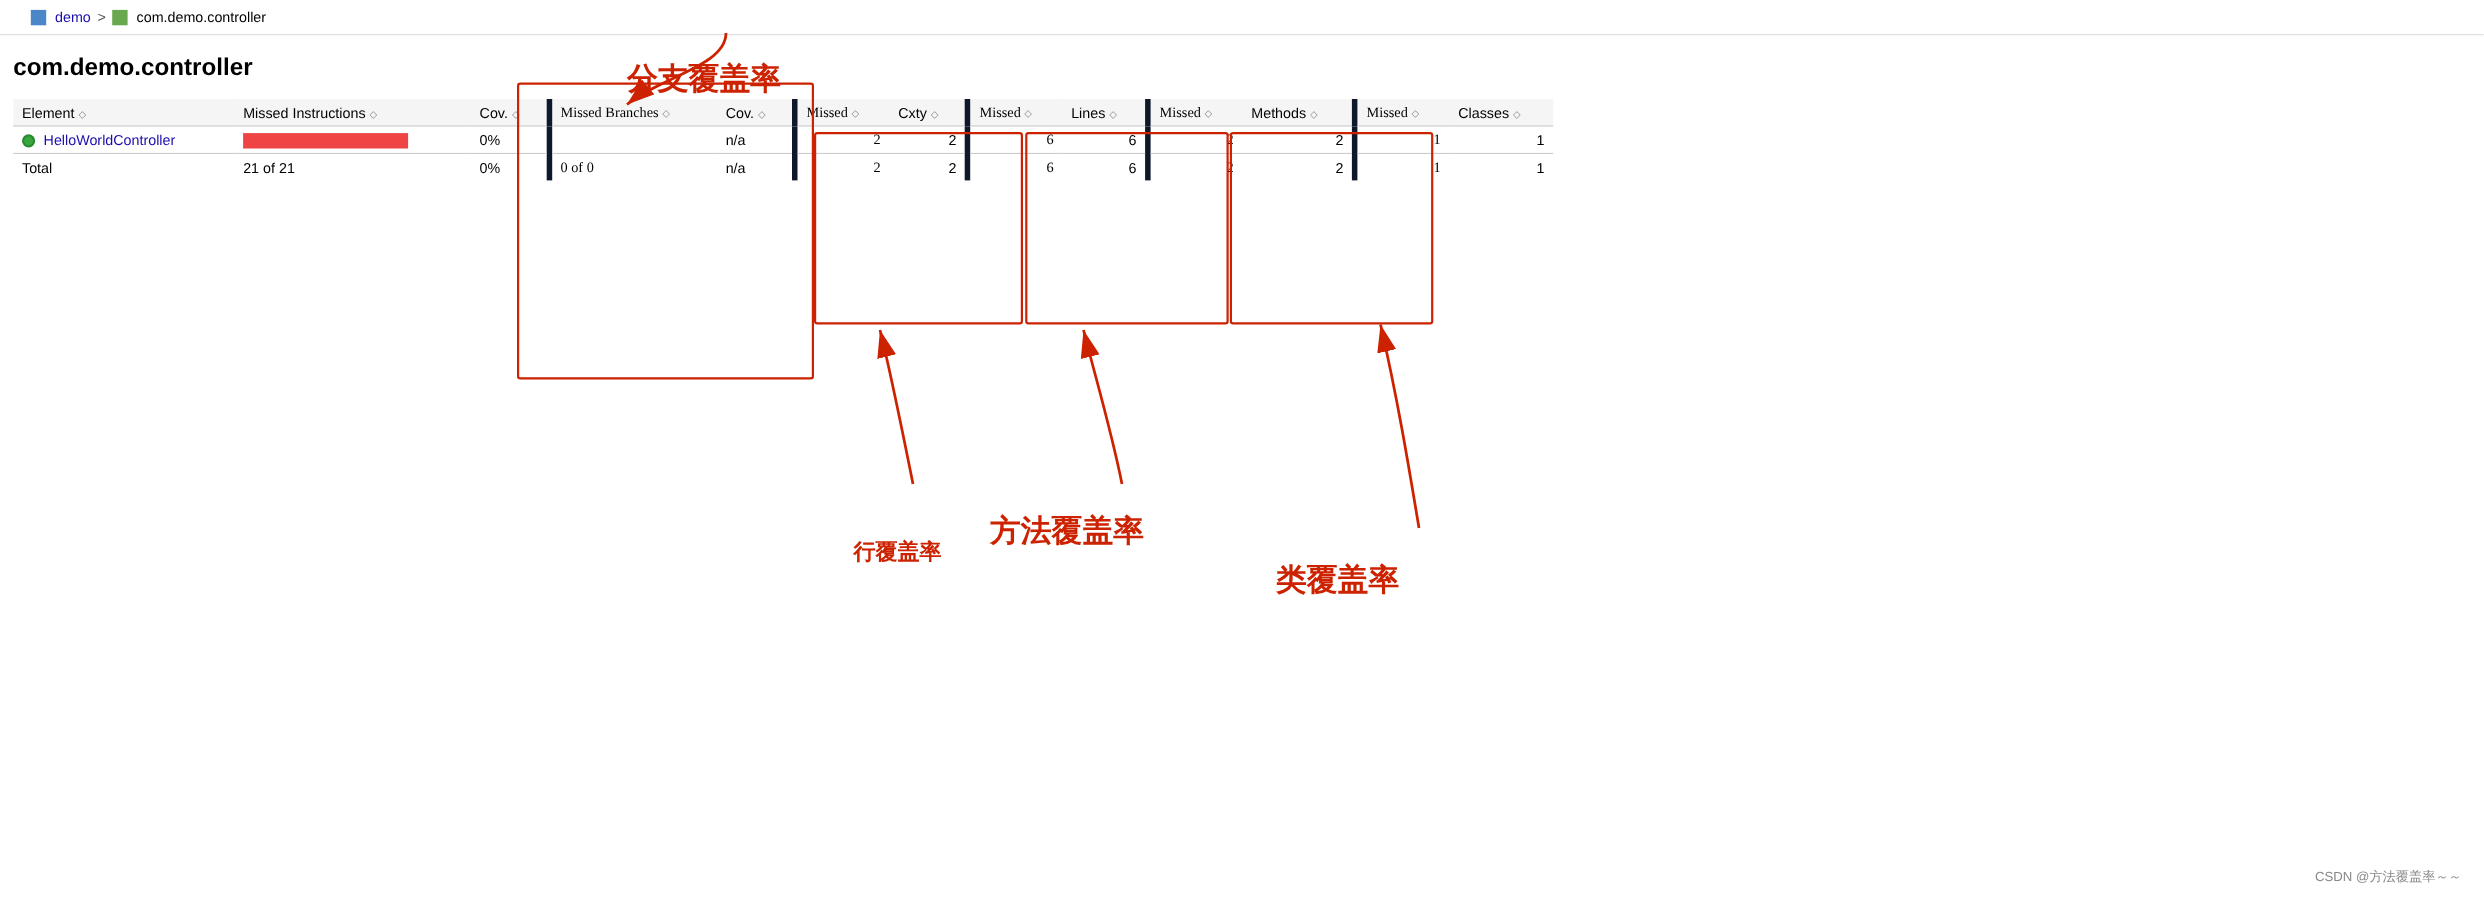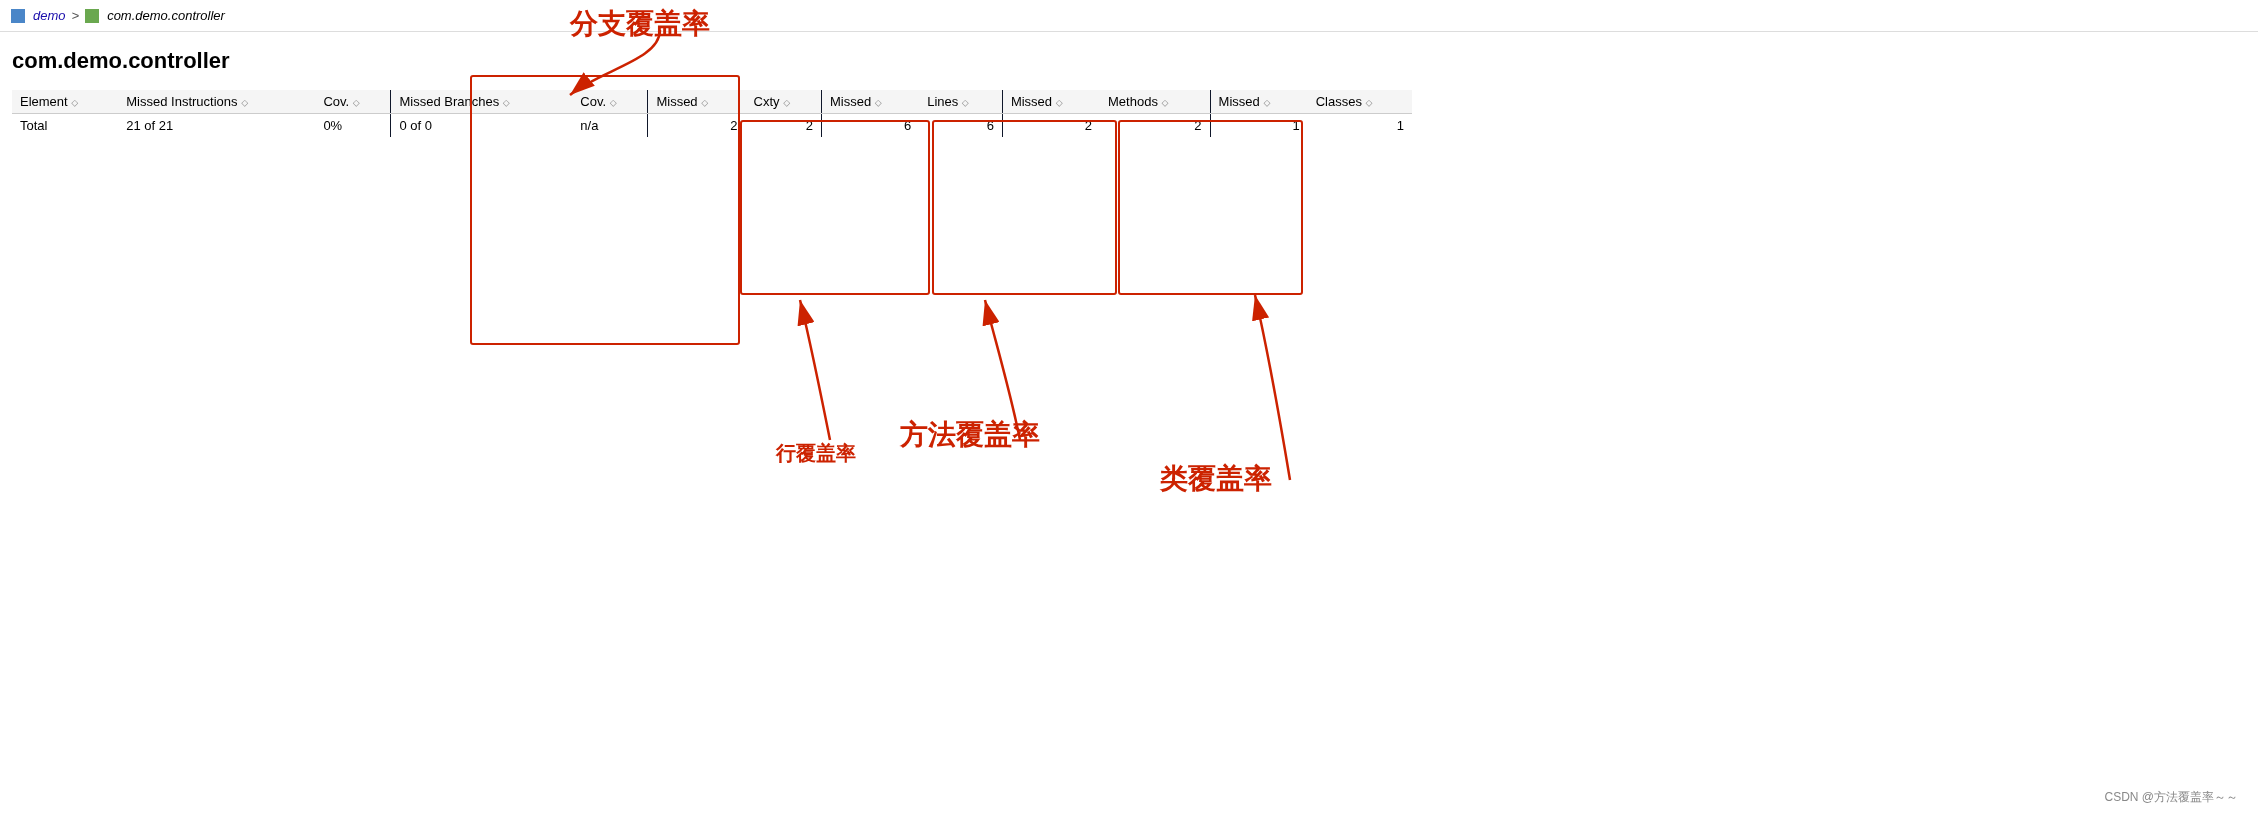--- a/index.html
+++ b/index.html
@@ -9,27 +9,26 @@
       background: #fff;
       color: #000;
       width: 2258px;
       min-height: 818px;
       position: relative;
       overflow: hidden;
     }
 
     
     .breadcrumb {
-      padding: 8px 11px;
+      padding: 8px 28px;
       font-size: 13px;
       border-bottom: 1px solid #ddd;
       display: flex;
       align-items: center;
       gap: 6px;
-      font-style: italic;
     }
     .breadcrumb a {
       color: #1a0dab;
       text-decoration: none;
     }
     .breadcrumb .sep { color: #555; }
     .breadcrumb .pkg-icon {
       display: inline-block;
       width: 14px;
       height: 14px;
@@ -119,38 +118,40 @@
       pointer-events: none;
     }
 
     
     .annotation {
       position: absolute;
       color: #cc2200;
       font-size: 26px;
       font-weight: bold;
       pointer-events: none;
+      margin-top: 48px;
     }
     .arrow-svg {
       position: absolute;
       pointer-events: none;
     }
 
     
     .footer {
       position: absolute;
       bottom: 12px;
       right: 20px;
       font-size: 12px;
       color: #888;
     }
 
     
     .col-sep {
-      border-left: 1px solid #0f172a;
+      border-left: 5px solid #0f172a;
+      font-family: Liberation Serif, serif;
     }
   </style>
 </head>
 <body>
 
 <div class="breadcrumb">
   <span class="demo-icon"></span>
   <a href="#">demo</a>
   <span class="sep">&gt;</span>
   <span class="pkg-icon"></span>
@@ -173,20 +174,42 @@
         <th class="col-sep">Missed <span class="sort-icon">⬦</span></th>
         <th>Lines <span class="sort-icon">⬦</span></th>
         <th class="col-sep">Missed <span class="sort-icon">⬦</span></th>
         <th>Methods <span class="sort-icon">⬦</span></th>
         <th class="col-sep">Missed <span class="sort-icon">⬦</span></th>
         <th>Classes <span class="sort-icon">⬦</span></th>
       </tr>
     </thead>
     <tbody>
 
+      <tr class="data-row">
+        <td class="link-cell">
+          <span class="green-dot"></span>
+          <a href="#">HelloWorldController</a>
+        </td>
+        <td>
+          <div class="progress-bar-container">
+            <div class="progress-bar-fill"></div>
+          </div>
+        </td>
+        <td>0%</td>
+        <td class="col-sep"></td>
+        <td>n/a</td>
+        <td class="col-sep num">2</td>
+        <td class="num">2</td>
+        <td class="col-sep num">6</td>
+        <td class="num">6</td>
+        <td class="col-sep num">2</td>
+        <td class="num">2</td>
+        <td class="col-sep num">1</td>
+        <td class="num">1</td>
+      </tr>
 
       <tr class="total-row">
         <td>Total</td>
         <td>21 of 21</td>
         <td>0%</td>
         <td class="col-sep">0 of 0</td>
         <td>n/a</td>
         <td class="col-sep num">2</td>
         <td class="num">2</td>
         <td class="col-sep num">6</td>

